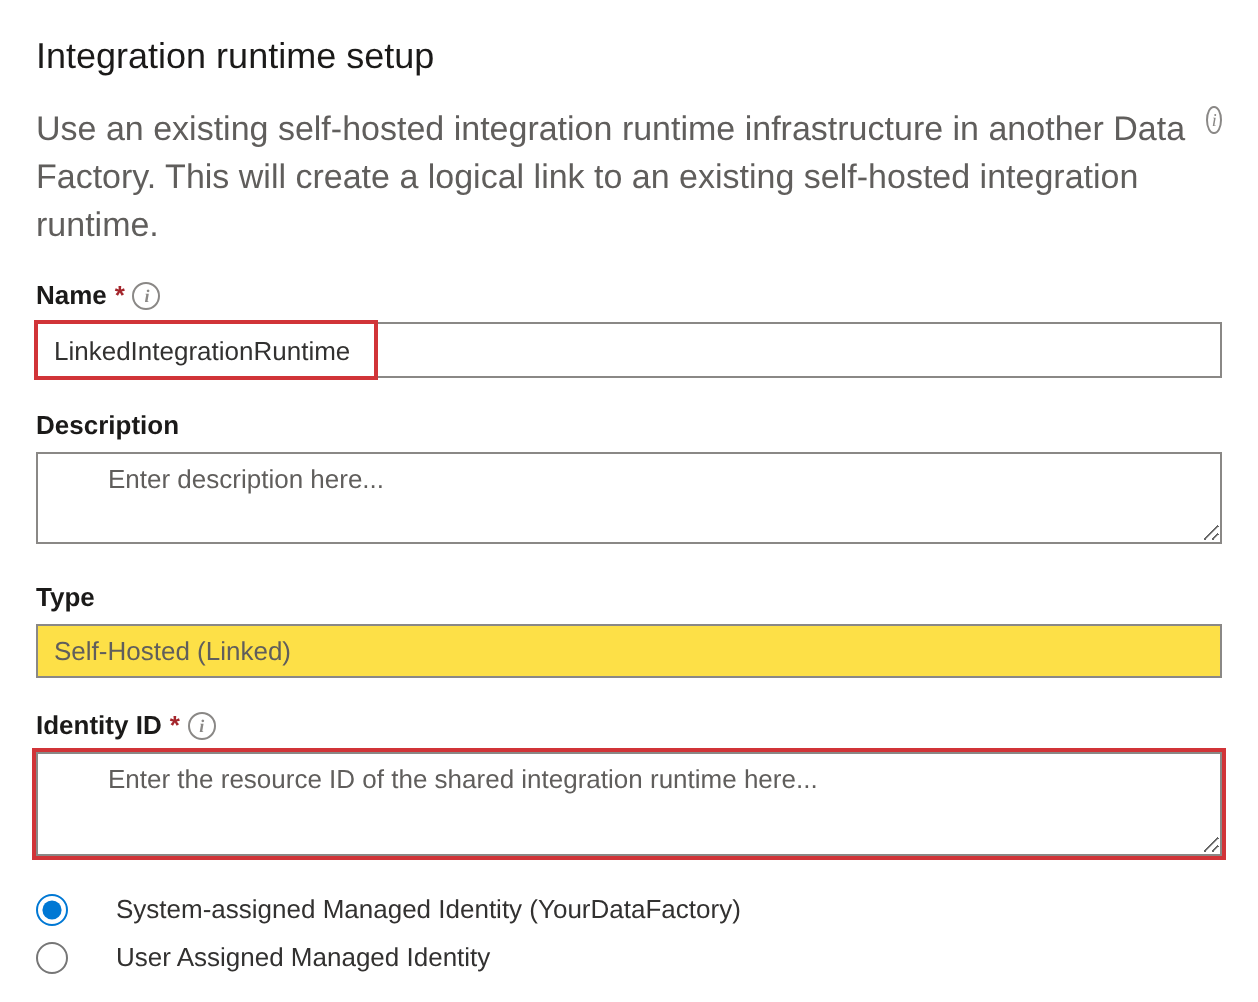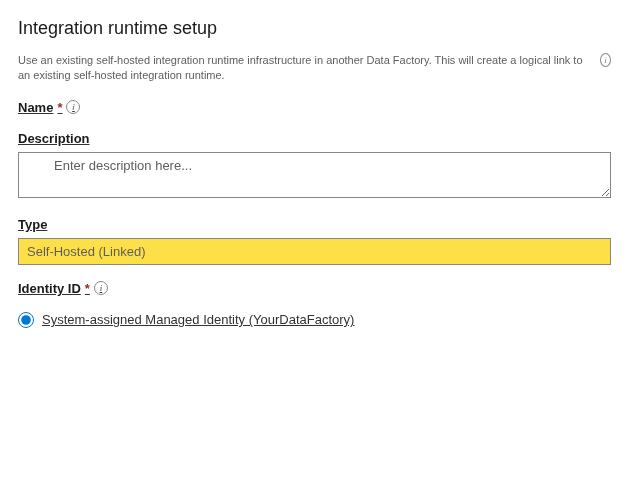--- a/index.html
+++ b/index.html
@@ -13,30 +13,29 @@
     h2 {
       font-size: 18px;
       font-weight: 400;
       margin-bottom: 14px;
       color: #1b1a19;
     }
     .intro {
       color: #605e5c;
       line-height: 1.4;
       margin-bottom: 16px;
-      font-size: 11px;
+      font-size: 17px;
     }
     .intro-row {
       display: flex;
       align-items: flex-start;
       gap: 8px;
     }
     .field-group {
       margin-bottom: 16px;
-      text-decoration: underline;
     }
     .field-label {
       font-weight: 600;
       font-size: 13px;
       margin-bottom: 6px;
       display: flex;
       align-items: center;
       gap: 4px;
       color: #1b1a19;
     }
@@ -77,22 +76,22 @@
     }
     input::placeholder, textarea::placeholder {
       color: #605e5c;
     }
     .highlight-red {
       outline: 2px solid #d13438;
       outline-offset: 0;
     }
     .radio-option {
       display: flex;
-      align-items: center;
-      gap: 8px;
+      align-items: flex-start;
+      gap: 24px;
       margin-bottom: 8px;
       cursor: pointer;
     }
     .radio-option input[type="radio"] {
       width: 16px;
       height: 16px;
       accent-color: #0078d4;
       cursor: pointer;
     }
     .radio-option label {
@@ -135,20 +134,24 @@
   <p class="intro">Use an existing self-hosted integration runtime infrastructure in another Data Factory. This will create a logical link to an existing self-hosted integration runtime.</p>
   <span class="info-icon">i</span>
 </div>
 
 <div class="field-group">
   <div class="field-label">
     <span>Name</span>
     <span class="required">*</span>
     <span class="info-icon">i</span>
   </div>
+  <div class="name-field-container">
+    <input type="text" value="LinkedIntegrationRuntime" style="">
+    <div class="name-field-highlight-box"></div>
+  </div>
 </div>
 
 <div class="field-group">
   <div class="field-label">
     <span>Description</span>
   </div>
   <textarea placeholder="Enter description here..." style=""></textarea>
 </div>
 
 <div class="field-group">
@@ -157,20 +160,25 @@
   </div>
   <input type="text" readonly="" value="Self-Hosted (Linked)" style="">
 </div>
 
 <div class="field-group">
   <div class="field-label">
     <span>Identity ID</span>
     <span class="required">*</span>
     <span class="info-icon">i</span>
   </div>
+  <textarea class="highlight-red resource-textarea" placeholder="Enter the resource ID of the shared integration runtime here..." style=""></textarea>
 </div>
 
 <div class="field-group">
   <div class="radio-option">
     <input type="radio" name="auth" id="auth-system" checked="" style="">
     <label for="auth-system">System-assigned Managed Identity (YourDataFactory)</label>
   </div>
+  <div class="radio-option">
+    <input type="radio" name="auth" id="auth-user" style="">
+    <label for="auth-user">User Assigned Managed Identity</label>
+  </div>
 </div>
 
 </body></html>

